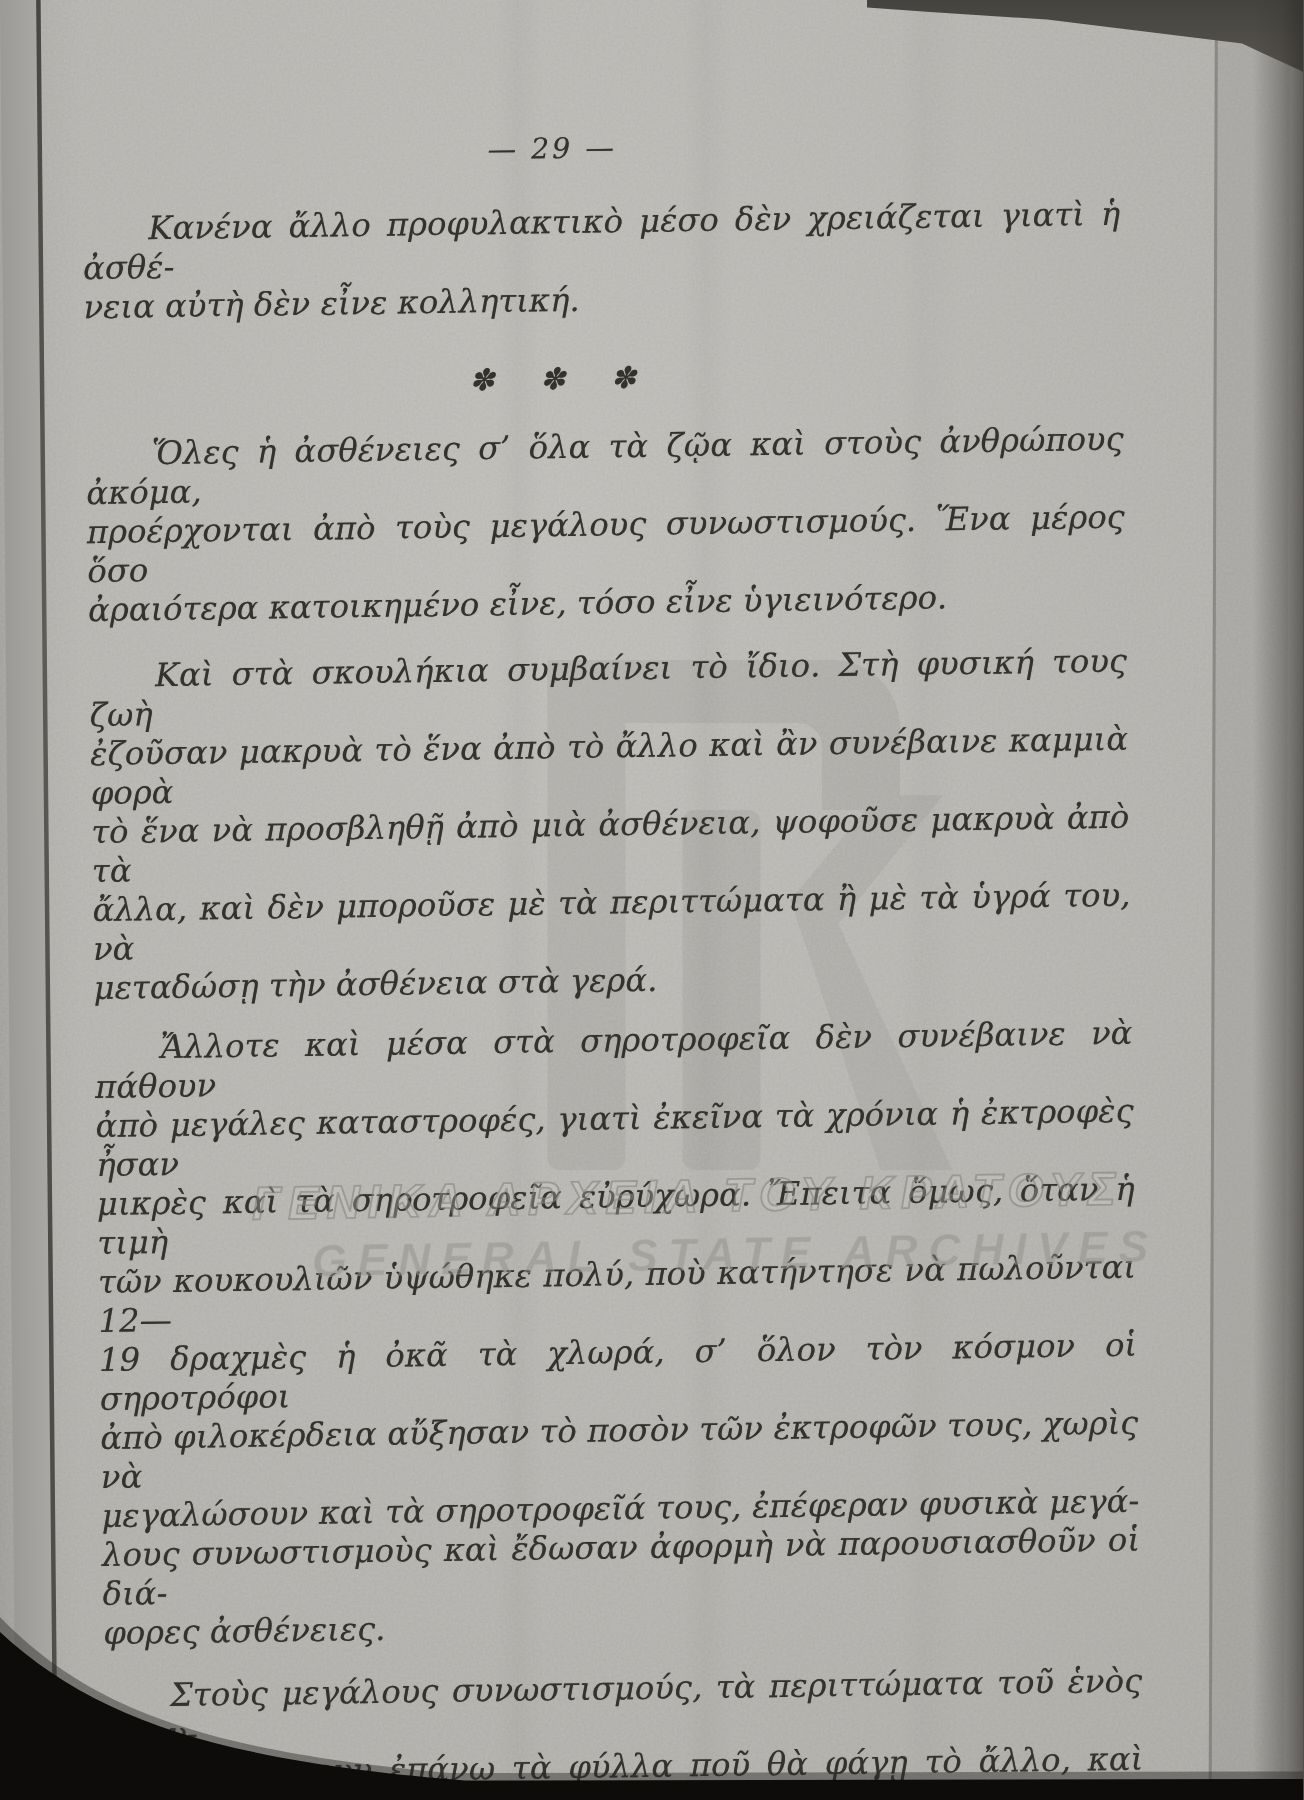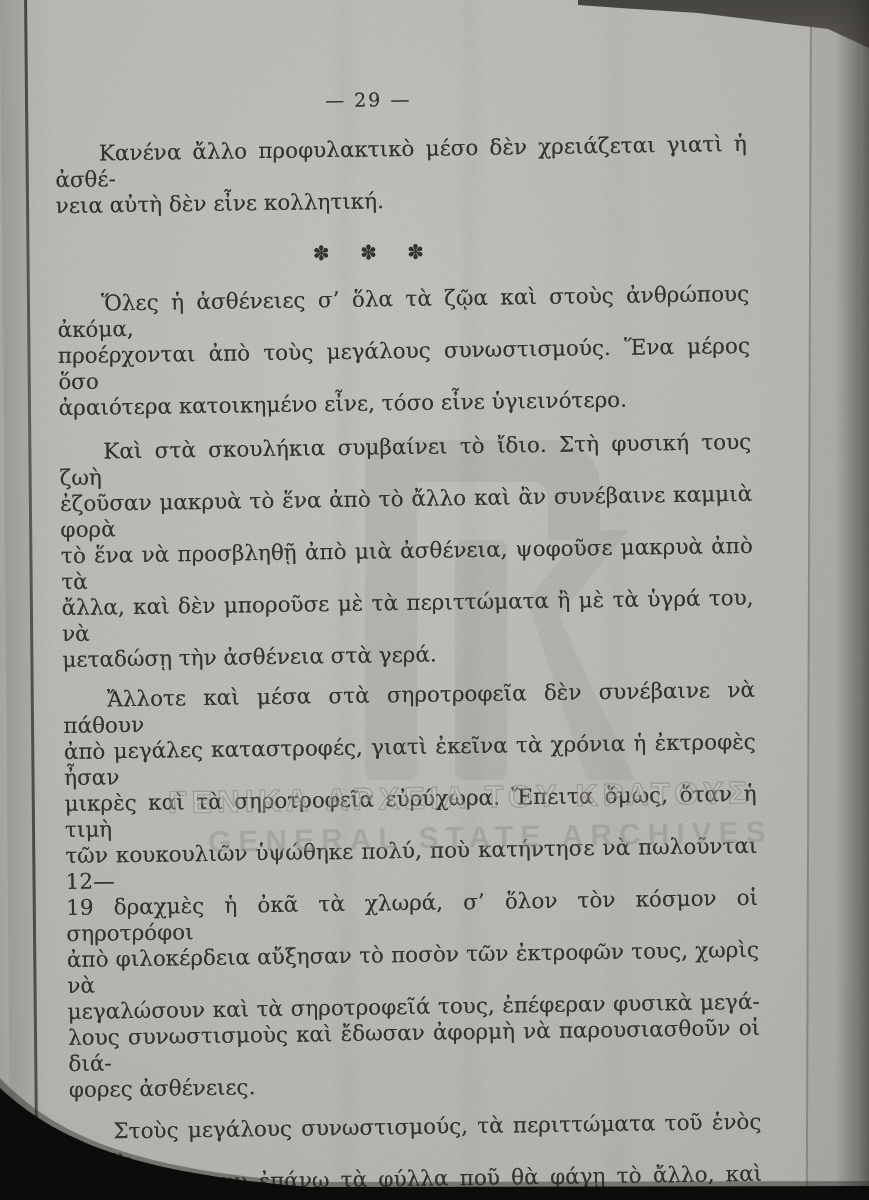--- a/index.html
+++ b/index.html
@@ -1,21 +1,21 @@
 <!DOCTYPE html>
 <html><head>
 <meta charset="utf-8">
 <style>
   html,body{margin:0;padding:0;}
   body{
     width:869px;height:1200px;overflow:hidden;
     background:#0d0c0a;
     font-family:"DejaVu Serif", serif;
   }
-  .scan{position:relative;width:869px;height:1200px;background:#23221f;overflow:hidden;}
+  .scan{position:relative;width:869px;height:1200px;background:#23221f;overflow:hidden;font-style:italic;}
 
   
   .paper{
     position:absolute;inset:0;z-index:0;
     background:
       linear-gradient(90deg, rgba(0,0,0,0.10) 0px, rgba(0,0,0,0.03) 26px, rgba(0,0,0,0) 55px),
       linear-gradient(90deg, transparent 330px, rgba(80,78,74,0.05) 345px, transparent 362px),
       linear-gradient(90deg, transparent 455px, rgba(80,78,74,0.05) 470px, transparent 488px),
       linear-gradient(90deg, transparent 600px, rgba(80,78,74,0.04) 615px, transparent 640px),
       radial-gradient(ellipse at 42% 30%, #c2c1bd 0%, #b9b8b4 50%, #aeada9 100%);

